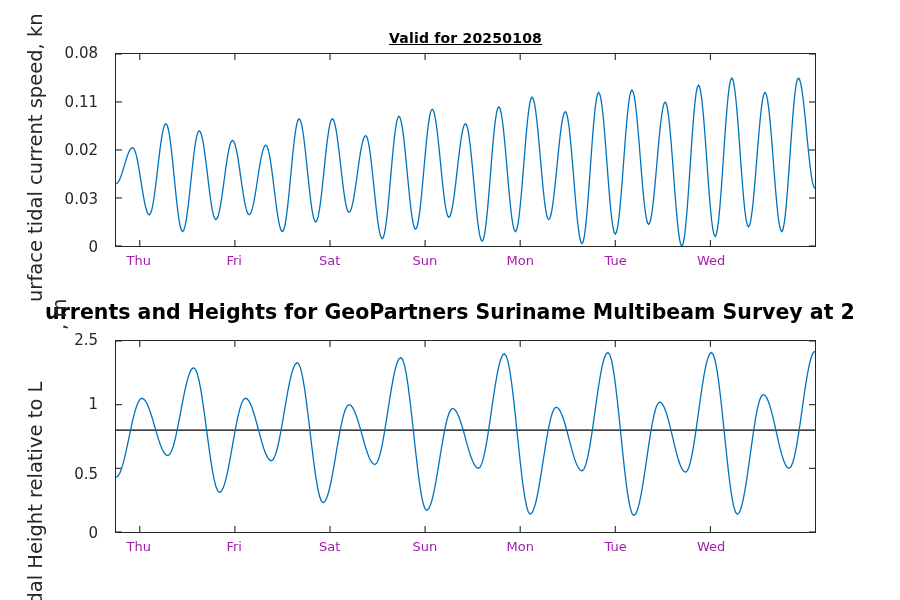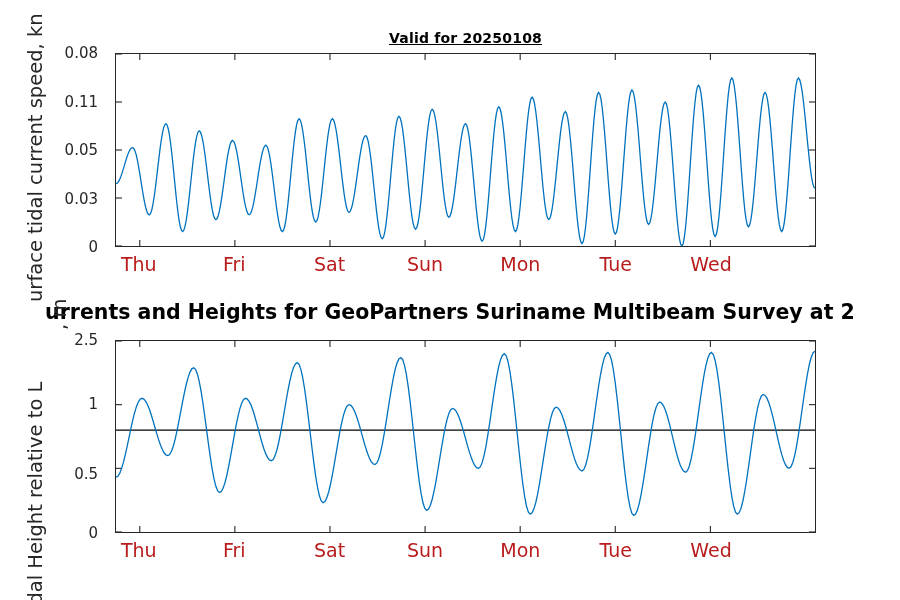--- a/index.html
+++ b/index.html
@@ -34,21 +34,21 @@
   .ytick{
     position:absolute;right:0;text-align:right;
     font-size:15px;color:#262626;white-space:nowrap;
     transform:translateY(-50%);
   }
   .ytick-wrap{position:absolute;width:108px;}
   #ytw-top{left:0;top:53px;height:194px;}
   #ytw-bottom{left:0;top:340px;height:193px;}
 
   .xtick{
-    position:absolute;top:6px;font-size:19px;color:#b91c1c;
+    position:absolute;top:6px;font-size:13px;color:#a21caf;
     white-space:nowrap;transform:translateX(-50%);
   }
   .xtick-wrap{position:absolute;left:115px;width:701px;height:34px;}
   #xtw-top{top:247px;}
   #xtw-bottom{top:533px;}
 
   
   .ylabel{
     position:absolute;
     transform-origin:0 0;
@@ -97,21 +97,21 @@
         <line x1="500.7142857142857" x2="500.7142857142857" y1="0" y2="6" stroke="#262626" stroke-width="1.1" vector-effect="non-scaling-stroke"></line>
         <line x1="500.7142857142857" x2="500.7142857142857" y1="188" y2="194" stroke="#262626" stroke-width="1.1" vector-effect="non-scaling-stroke"></line>
         <line x1="596.0884353741498" x2="596.0884353741498" y1="0" y2="6" stroke="#262626" stroke-width="1.1" vector-effect="non-scaling-stroke"></line>
         <line x1="596.0884353741498" x2="596.0884353741498" y1="188" y2="194" stroke="#262626" stroke-width="1.1" vector-effect="non-scaling-stroke"></line>
         <path d="M0.00,130.95L1.19,130.49L2.38,129.15L3.58,126.98L4.77,124.10L5.96,120.65L7.15,116.81L8.35,112.76L9.54,108.72L10.73,104.87L11.92,101.42L13.11,98.54L14.31,96.38L15.50,95.03L16.69,94.58L17.88,95.43L19.07,97.94L20.27,101.98L21.46,107.36L22.65,113.79L23.84,120.97L25.04,128.52L26.23,136.08L27.42,143.26L28.61,149.69L29.80,155.07L31.00,159.11L32.19,161.62L33.38,162.47L34.57,161.32L35.77,157.91L36.96,152.42L38.15,145.13L39.34,136.39L40.53,126.65L41.73,116.40L42.92,106.15L44.11,96.41L45.30,87.67L46.49,80.38L47.69,74.89L48.88,71.48L50.07,70.33L51.26,71.69L52.46,75.73L53.65,82.23L54.84,90.87L56.03,101.21L57.22,112.75L58.42,124.89L59.61,137.03L60.80,148.56L61.99,158.91L63.19,167.55L64.38,174.05L65.57,178.08L66.76,179.45L67.95,178.17L69.15,174.41L70.34,168.34L71.53,160.28L72.72,150.62L73.91,139.86L75.11,128.53L76.30,117.19L77.49,106.43L78.68,96.77L79.88,88.71L81.07,82.64L82.26,78.88L83.45,77.60L84.64,78.72L85.84,82.04L87.03,87.39L88.22,94.49L89.41,103.00L90.61,112.48L91.80,122.46L92.99,132.45L94.18,141.93L95.37,150.43L96.57,157.54L97.76,162.88L98.95,166.20L100.14,167.32L101.34,166.32L102.53,163.36L103.72,158.60L104.91,152.26L106.10,144.67L107.30,136.22L108.49,127.31L109.68,118.41L110.87,109.95L112.06,102.37L113.26,96.03L114.45,91.26L115.64,88.30L116.83,87.30L118.03,88.24L119.22,91.02L120.41,95.50L121.60,101.45L122.79,108.58L123.99,116.52L125.18,124.89L126.37,133.25L127.56,141.20L128.76,148.32L129.95,154.27L131.14,158.75L132.33,161.53L133.52,162.47L134.72,161.59L135.91,158.99L137.10,154.80L138.29,149.24L139.48,142.57L140.68,135.14L141.87,127.31L143.06,119.49L144.25,112.06L145.45,105.39L146.64,99.82L147.83,95.63L149.02,93.03L150.21,92.15L151.41,93.24L152.60,96.47L153.79,101.67L154.98,108.58L156.18,116.86L157.37,126.09L158.56,135.80L159.75,145.51L160.94,154.74L162.14,163.02L163.33,169.93L164.52,175.13L165.71,178.36L166.90,179.45L168.10,178.02L169.29,173.81L170.48,167.02L171.67,157.99L172.87,147.19L174.06,135.14L175.25,122.46L176.44,109.78L177.63,97.74L178.83,86.93L180.02,77.91L181.21,71.12L182.40,66.90L183.60,65.47L184.79,66.78L185.98,70.64L187.17,76.85L188.36,85.11L189.56,94.99L190.75,106.01L191.94,117.61L193.13,129.21L194.32,140.23L195.52,150.12L196.71,158.38L197.90,164.59L199.09,168.44L200.29,169.75L201.48,168.44L202.67,164.59L203.86,158.38L205.05,150.12L206.25,140.23L207.44,129.21L208.63,117.61L209.82,106.01L211.02,94.99L212.21,85.11L213.40,76.85L214.59,70.64L215.78,66.78L216.98,65.47L218.17,66.66L219.36,70.16L220.55,75.79L221.74,83.28L222.94,92.25L224.13,102.24L225.32,112.76L226.51,123.28L227.71,133.28L228.90,142.25L230.09,149.73L231.28,155.37L232.47,158.86L233.67,160.05L234.86,159.08L236.05,156.21L237.24,151.59L238.44,145.44L239.63,138.08L240.82,129.88L242.01,121.25L243.20,112.62L244.40,104.42L245.59,97.06L246.78,90.91L247.97,86.29L249.16,83.42L250.36,82.45L251.55,83.76L252.74,87.61L253.93,93.82L255.13,102.08L256.32,111.97L257.51,122.99L258.70,134.59L259.89,146.19L261.09,157.21L262.28,167.09L263.47,175.35L264.66,181.56L265.86,185.42L267.05,186.72L268.24,185.17L269.43,180.60L270.62,173.23L271.82,163.44L273.01,151.72L274.20,138.65L275.39,124.89L276.59,111.13L277.78,98.06L278.97,86.33L280.16,76.54L281.35,69.17L282.55,64.60L283.74,63.05L284.93,64.48L286.12,68.69L287.31,75.48L288.51,84.51L289.70,95.31L290.89,107.36L292.08,120.04L293.28,132.72L294.47,144.76L295.66,155.57L296.85,164.59L298.04,171.38L299.24,175.60L300.43,177.03L301.62,175.51L302.81,171.02L304.01,163.80L305.20,154.20L306.39,142.70L307.58,129.89L308.77,116.40L309.97,102.91L311.16,90.10L312.35,78.60L313.54,69.00L314.73,61.78L315.93,57.29L317.12,55.78L318.31,57.14L319.50,61.18L320.70,67.68L321.89,76.32L323.08,86.66L324.27,98.20L325.46,110.34L326.66,122.48L327.85,134.01L329.04,144.36L330.23,153.00L331.43,159.50L332.62,163.53L333.81,164.90L335.00,163.71L336.19,160.22L337.39,154.58L338.58,147.10L339.77,138.13L340.96,128.13L342.15,117.61L343.35,107.09L344.54,97.10L345.73,88.13L346.92,80.64L348.12,75.01L349.31,71.51L350.50,70.33L351.69,71.81L352.88,76.21L354.08,83.29L355.27,92.69L356.46,103.96L357.65,116.52L358.85,129.74L360.04,142.96L361.23,155.52L362.42,166.78L363.61,176.19L364.81,183.27L366.00,187.66L367.19,189.15L368.38,187.45L369.57,182.43L370.77,174.34L371.96,163.58L373.15,150.71L374.34,136.36L375.54,121.25L376.73,106.14L377.92,91.79L379.11,78.92L380.30,68.16L381.50,60.07L382.69,55.05L383.88,53.35L385.07,54.93L386.27,59.59L387.46,67.11L388.65,77.09L389.84,89.04L391.03,102.37L392.23,116.40L393.42,130.43L394.61,143.76L395.80,155.71L396.99,165.69L398.19,173.21L399.38,177.87L400.57,179.45L401.76,177.75L402.96,172.73L404.15,164.64L405.34,153.88L406.53,141.01L407.72,126.66L408.92,111.55L410.11,96.44L411.30,82.09L412.49,69.22L413.69,58.46L414.88,50.37L416.07,45.35L417.26,43.65L418.45,45.20L419.65,49.77L420.84,57.14L422.03,66.93L423.22,78.66L424.41,91.73L425.61,105.49L426.80,119.25L427.99,132.32L429.18,144.04L430.38,153.83L431.57,161.20L432.76,165.77L433.95,167.32L435.14,165.96L436.34,161.92L437.53,155.42L438.72,146.78L439.91,136.44L441.11,124.90L442.30,112.76L443.49,100.62L444.68,89.09L445.87,78.74L447.07,70.10L448.26,63.60L449.45,59.57L450.64,58.20L451.84,59.87L453.03,64.80L454.22,72.75L455.41,83.31L456.60,95.95L457.80,110.05L458.99,124.89L460.18,139.73L461.37,153.82L462.56,166.47L463.76,177.03L464.95,184.97L466.14,189.90L467.33,191.57L468.53,189.66L469.72,184.01L470.91,174.91L472.10,162.81L473.29,148.33L474.49,132.19L475.68,115.19L476.87,98.19L478.06,82.04L479.26,67.56L480.45,55.47L481.64,46.36L482.83,40.72L484.02,38.80L485.22,40.59L486.41,45.88L487.60,54.41L488.79,65.73L489.98,79.30L491.18,94.42L492.37,110.34L493.56,126.26L494.75,141.38L495.95,154.94L497.14,166.27L498.33,174.79L499.52,180.08L500.71,181.88L501.91,180.05L503.10,174.67L504.29,166.00L505.48,154.48L506.68,140.69L507.87,125.31L509.06,109.13L510.25,92.94L511.44,77.56L512.64,63.77L513.83,52.25L515.02,43.58L516.21,38.20L517.40,36.38L518.60,38.08L519.79,43.10L520.98,51.19L522.17,61.94L523.37,74.81L524.56,89.17L525.75,104.27L526.94,119.38L528.13,133.74L529.33,146.61L530.52,157.36L531.71,165.45L532.90,170.47L534.10,172.18L535.29,170.62L536.48,166.05L537.67,158.68L538.86,148.89L540.06,137.17L541.25,124.10L542.44,110.34L543.63,96.58L544.82,83.51L546.02,71.78L547.21,61.99L548.40,54.62L549.59,50.05L550.79,48.50L551.98,50.32L553.17,55.70L554.36,64.37L555.55,75.89L556.75,89.68L557.94,105.06L559.13,121.25L560.32,137.44L561.52,152.82L562.71,166.61L563.90,178.13L565.09,186.80L566.28,192.18L567.48,194.00L568.67,191.96L569.86,185.95L571.05,176.28L572.24,163.41L573.44,148.01L574.63,130.84L575.82,112.76L577.01,94.69L578.21,77.51L579.40,62.11L580.59,49.25L581.78,39.57L582.97,33.56L584.17,31.53L585.36,33.44L586.55,39.09L587.74,48.19L588.94,60.29L590.13,74.77L591.32,90.91L592.51,107.91L593.70,124.91L594.90,141.06L596.09,155.54L597.28,167.63L598.47,176.74L599.66,182.38L600.86,184.30L602.05,182.29L603.24,176.38L604.43,166.84L605.63,154.17L606.82,139.00L608.01,122.08L609.20,104.28L610.39,86.47L611.59,69.55L612.78,54.38L613.97,41.71L615.16,32.17L616.36,26.26L617.55,24.25L618.74,26.13L619.93,31.69L621.12,40.65L622.32,52.55L623.51,66.81L624.70,82.70L625.89,99.42L627.09,116.15L628.28,132.04L629.47,146.30L630.66,158.20L631.85,167.16L633.05,172.72L634.24,174.60L635.43,172.90L636.62,167.88L637.81,159.79L639.01,149.03L640.20,136.16L641.39,121.81L642.58,106.70L643.78,91.59L644.97,77.24L646.16,64.37L647.35,53.61L648.54,45.52L649.74,40.50L650.93,38.80L652.12,40.56L653.31,45.76L654.51,54.14L655.70,65.28L656.89,78.61L658.08,93.48L659.27,109.12L660.47,124.77L661.66,139.64L662.85,152.97L664.04,164.11L665.23,172.49L666.43,177.69L667.62,179.45L668.81,177.50L670.00,171.77L671.20,162.52L672.39,150.23L673.58,135.52L674.77,119.12L675.96,101.85L677.16,84.58L678.35,68.18L679.54,53.47L680.73,41.18L681.93,31.93L683.12,26.20L684.31,24.25L685.50,25.65L686.69,29.77L687.89,36.42L689.08,45.25L690.27,55.83L691.46,67.61L692.65,80.02L693.85,92.44L695.04,104.22L696.23,114.80L697.42,123.63L698.62,130.28L699.81,134.40L701.00,135.80" fill="none" stroke="#0072BD" stroke-width="1.3" vector-effect="non-scaling-stroke"></path>
       </svg>
   </div>
   <div class="ytick-wrap" id="ytw-top">
       <div class="ytick" style="top: 194px; right: 10px;">0</div>
       <div class="ytick" style="top: 145.5px; right: 10px;">0.03</div>
-      <div class="ytick" style="top: 97px; right: 10px;">0.05</div>
+      <div class="ytick" style="top: 97px; right: 10px;">0.02</div>
       <div class="ytick" style="top: 48.5px; right: 10px;">0.11</div>
       <div class="ytick" style="top: 0px; right: 10px;">0.08</div>
     </div>
   <div class="xtick-wrap" id="xtw-top">
       <div class="xtick" style="left: 23.8435px;">Thu</div>
       <div class="xtick" style="left: 119.218px;">Fri</div>
       <div class="xtick" style="left: 214.592px;">Sat</div>
       <div class="xtick" style="left: 309.966px;">Sun</div>
       <div class="xtick" style="left: 405.34px;">Mon</div>
       <div class="xtick" style="left: 500.714px;">Tue</div>

